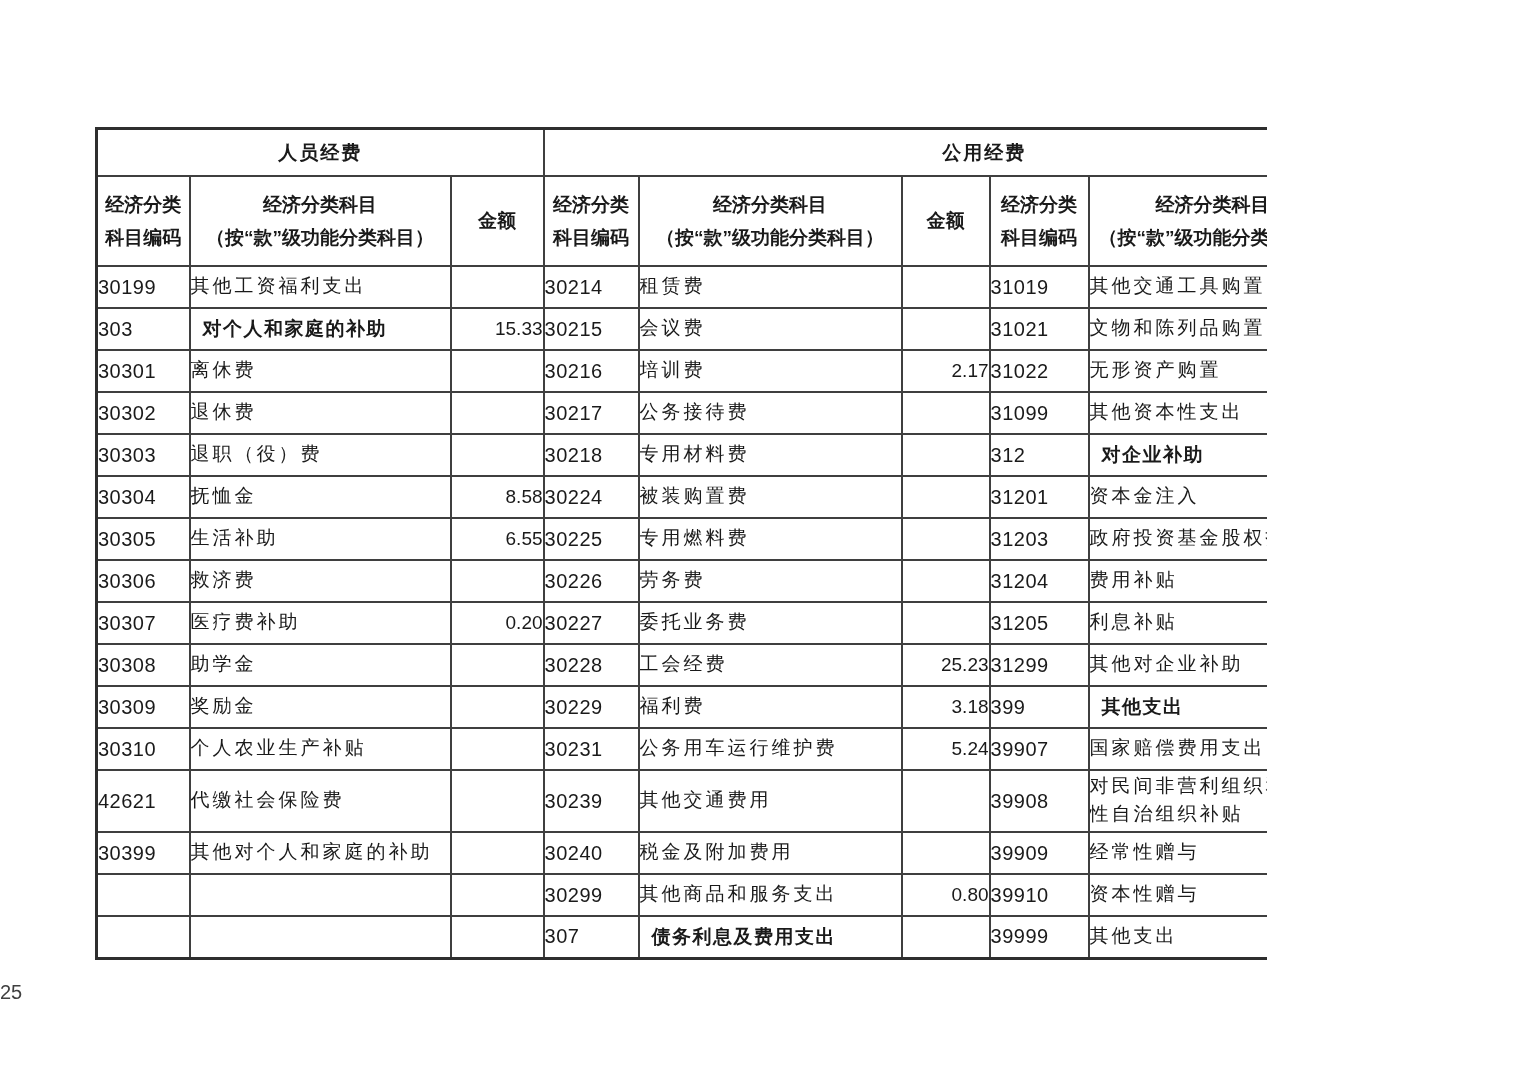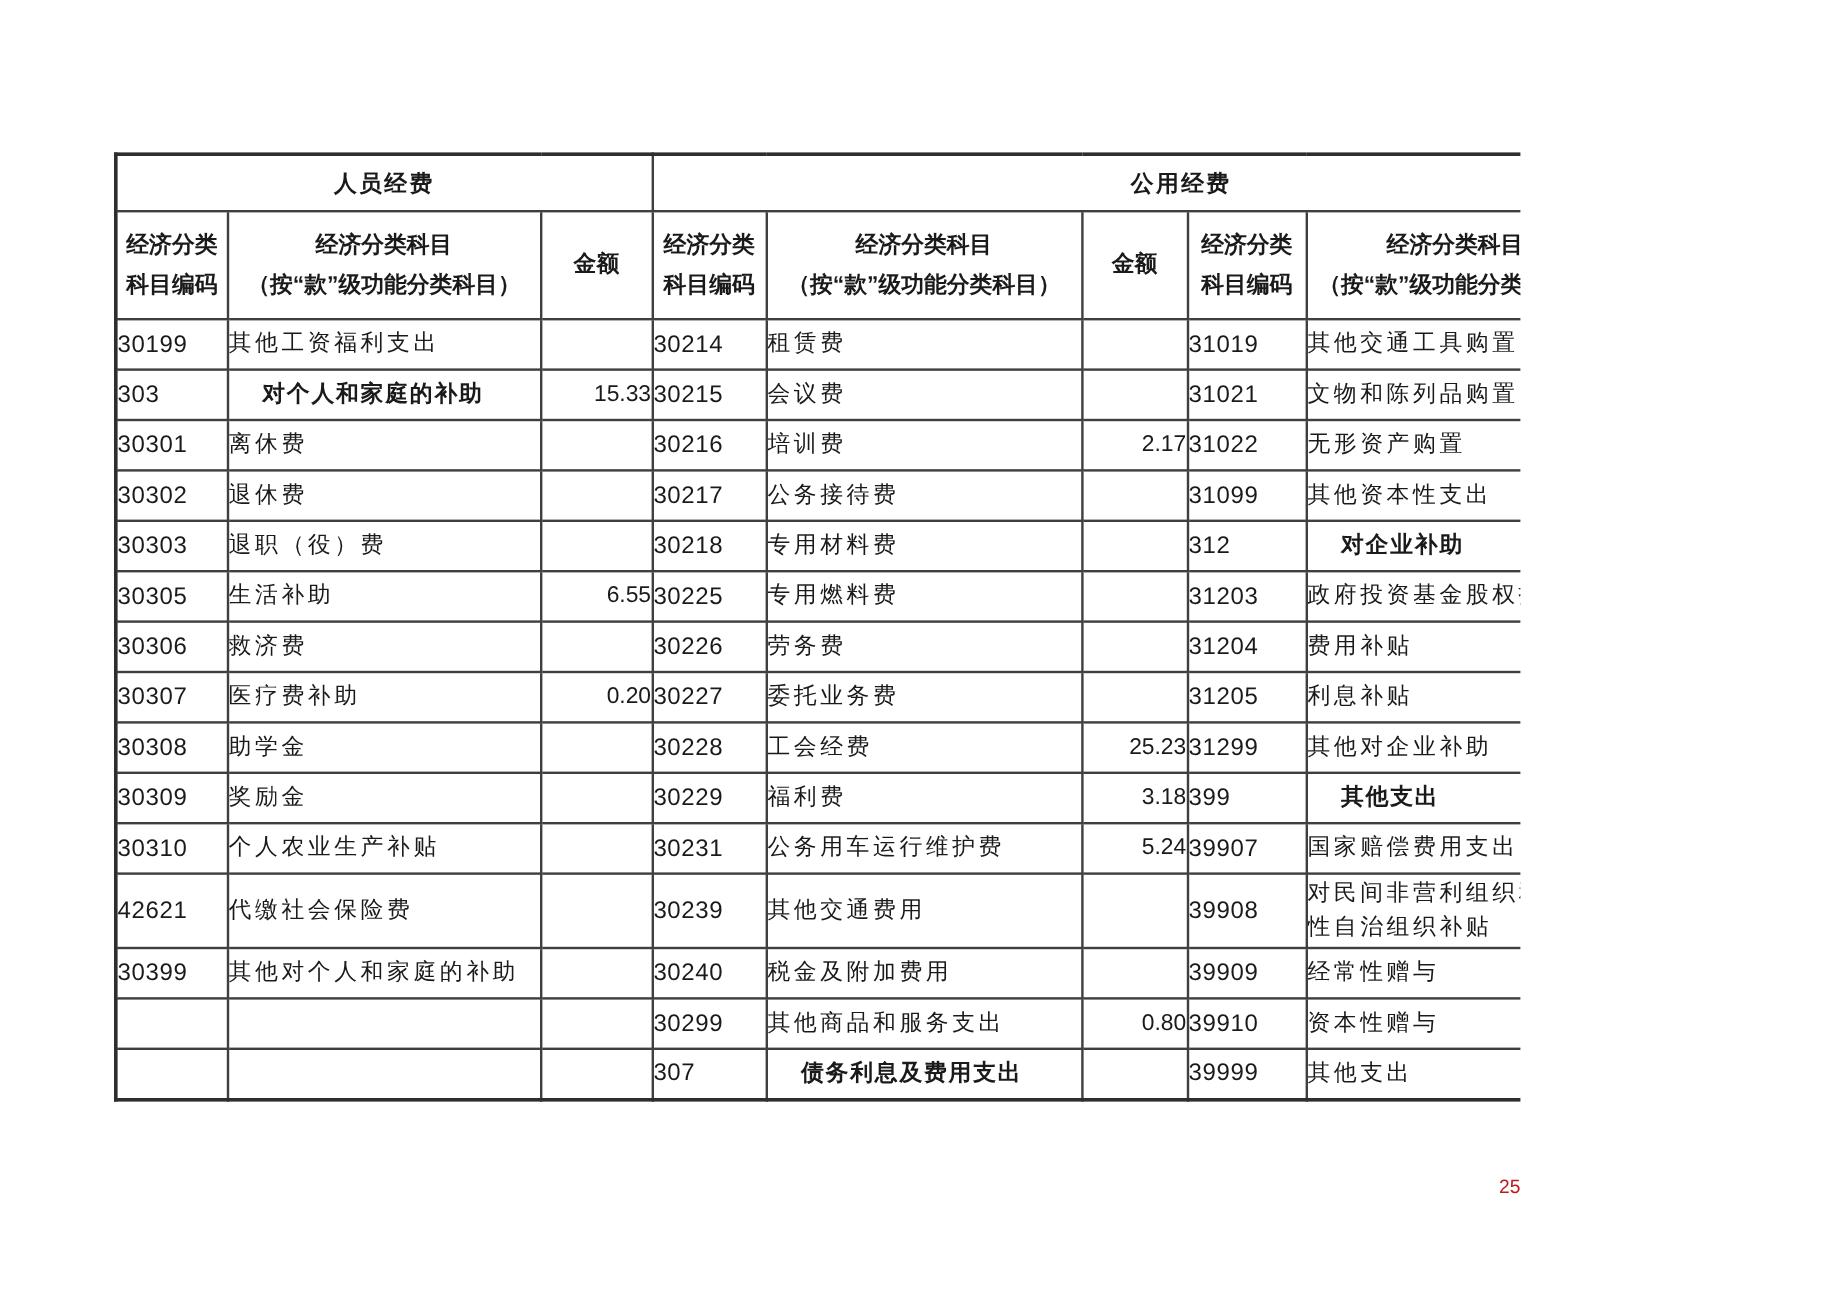--- a/index.html
+++ b/index.html
@@ -67,36 +67,36 @@
     font-family: Liberation Mono, monospace;
     letter-spacing: 3px;
     padding-left: 30px;
     padding-right: 4px;
     line-height: 1.5;
     text-align: left;
   }
   td.subject.bold {
     font-family: "Liberation Sans", "DejaVu Sans", sans-serif;
     font-weight: bold;
-    padding-left: 28px;
+    padding-left: 12px;
     letter-spacing: 1.5px;
   }
   td.amount {
     font-size: 19px;
     text-align: right;
     padding-right: 9px;
   }
   .page-number {
     position: absolute;
     left: 0;
     right: 0;
     top: 957px;
-    text-align: right;
-    font-size: 16px;
-    color: #b91c1c;
+    text-align: left;
+    font-size: 20px;
+    color: #404040;
   }
 </style>
 </head>
 <body>
 
 <div class="page">
 
   <table class="budget">
     <colgroup>
       <col style="width:93px">
@@ -194,20 +194,31 @@
           <td class="subject">退职（役）费</td>
           <td class="amount"></td>
           <td class="code">30218</td>
           <td class="subject">专用材料费</td>
           <td class="amount"></td>
           <td class="code">312</td>
           <td class="subject bold">对企业补助</td>
           <td class="amount"></td>
         </tr>
         <tr>
+          <td class="code">30304</td>
+          <td class="subject">抚恤金</td>
+          <td class="amount">8.58</td>
+          <td class="code">30224</td>
+          <td class="subject">被装购置费</td>
+          <td class="amount"></td>
+          <td class="code">31201</td>
+          <td class="subject">资本金注入</td>
+          <td class="amount"></td>
+        </tr>
+        <tr>
           <td class="code">30305</td>
           <td class="subject">生活补助</td>
           <td class="amount">6.55</td>
           <td class="code">30225</td>
           <td class="subject">专用燃料费</td>
           <td class="amount"></td>
           <td class="code">31203</td>
           <td class="subject">政府投资基金股权投资</td>
           <td class="amount"></td>
         </tr>

